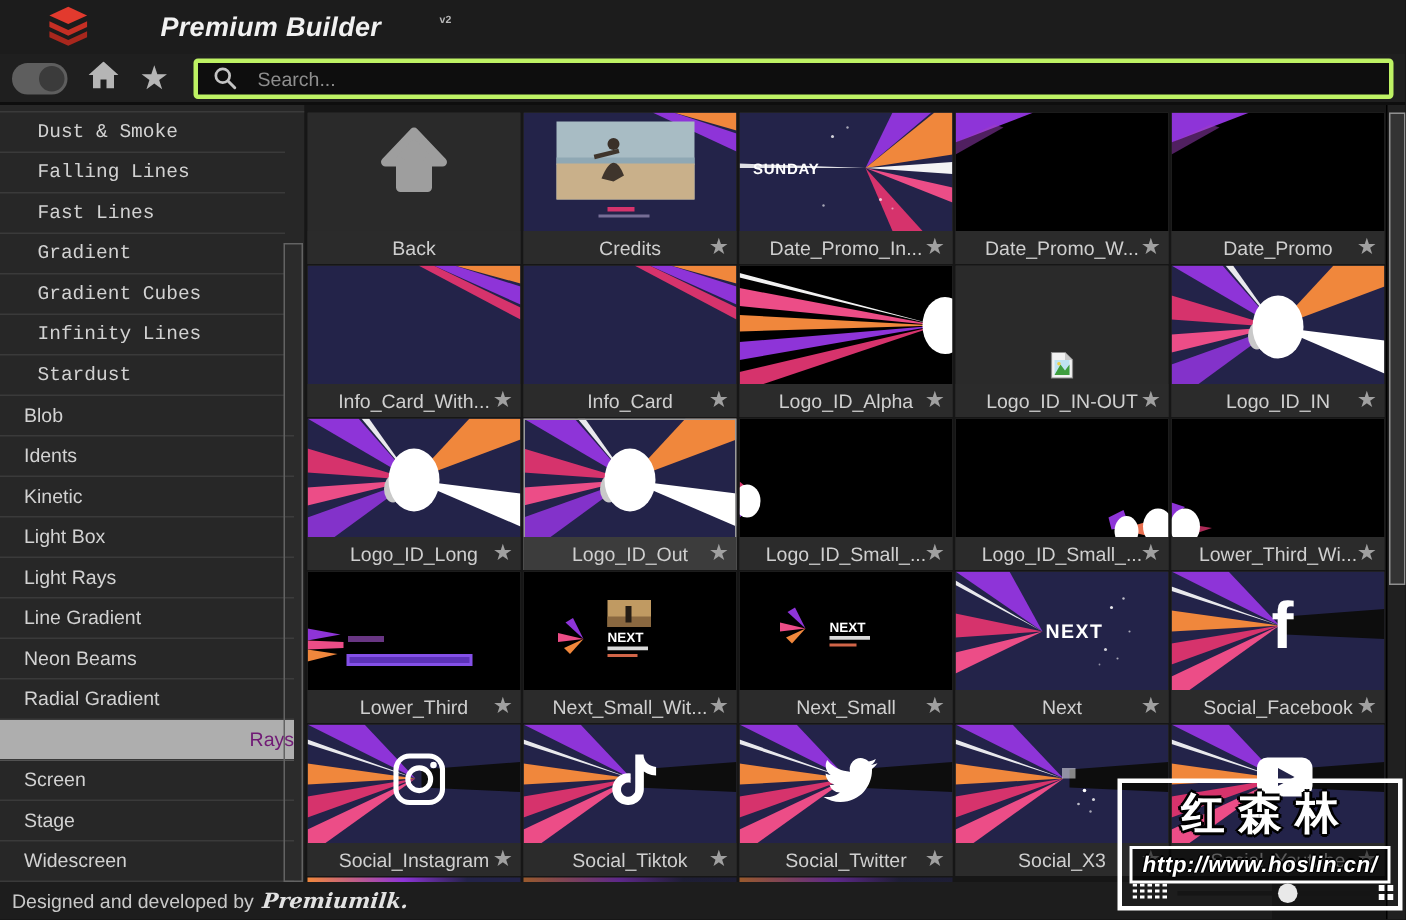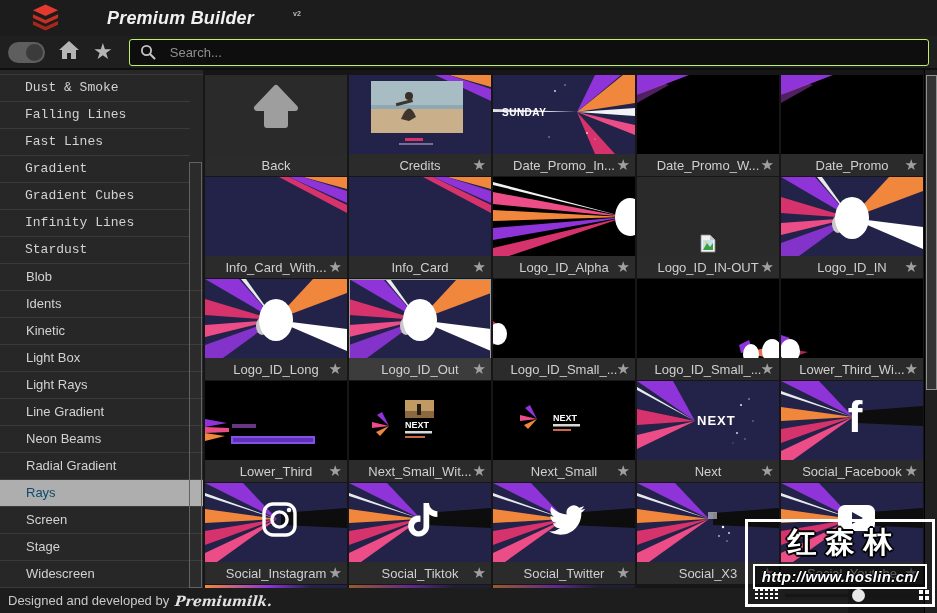--- a/index.html
+++ b/index.html
@@ -11,33 +11,33 @@
   .logo{margin-left:31px;display:flex;align-items:center;}
   .app-title{margin-left:11px;color:#f1f1f1;font-size:18px;font-weight:bold;font-style:italic;letter-spacing:.2px;}
   .app-version{color:#b9b9b9;font-size:7px;font-weight:bold;margin-left:3px;margin-bottom:10px;}
   
   .toolbar{position:absolute;left:0;top:36px;width:937px;height:34px;background:#1f1f1f;
            border-bottom:2px solid #0e0e0e;display:flex;align-items:center;box-sizing:border-box;}
   .toggle{margin-left:8px;width:37px;height:21px;border-radius:11px;background:#5e5e5e;position:relative;flex:none;}
   .toggle .knob{position:absolute;right:2px;top:2px;width:17px;height:17px;border-radius:50%;background:#3b3b3b;}
   .tb-btn{margin-left:14px;display:flex;align-items:center;justify-content:center;flex:none;}
   .tb-star{color:#b5b5b5;font-size:22px;line-height:20px;}
-  .search-box{margin-left:16px;flex:1;margin-right:8px;height:27px;background:#0e0e0e;border:1px solid #bef264;
+  .search-box{margin-left:16px;flex:1;margin-right:8px;height:27px;background:#0e0e0e;border:3px solid #bef264;
               border-radius:3px;display:flex;align-items:center;box-sizing:border-box;}
   .search-box svg{margin-left:10px;flex:none;}
   .search-box input{flex:1;background:transparent;border:none;outline:none;color:#ddd;font-size:13px;
                     margin-left:12px;font-family:"Liberation Sans",sans-serif;}
   .search-box input::placeholder{color:#8f8f8f;}
   
   .sidebar{position:absolute;left:0;top:70px;width:203px;height:518px;background:#272727;}
   .sb-list{margin-top:4px;border-top:1px solid #3a3a3a;}
   .sb-row{height:26px;line-height:26px;border-bottom:1px solid #3a3a3a;color:#d2d2d2;font-size:13px;
-          padding-left:26px;width:180px;box-sizing:content-box;cursor:default;white-space:nowrap;}
+          padding-left:16px;width:180px;box-sizing:content-box;cursor:default;white-space:nowrap;}
   .sb-row.indent{padding-left:25px;width:165px;font-family:Liberation Mono, monospace;}
-  .sb-row.selected{background:#aeaeae;color:#0c4a6e;}
+  .sb-row.selected{background:#aeaeae;color:#701a75;text-align:right;}
   .sb-scroll{position:absolute;left:189px;top:92px;width:11px;height:424px;border:1px solid #636363;background:rgba(255,255,255,0.02);}
   
   .bottombar{position:absolute;left:0;top:588px;width:848px;height:25px;background:#1d1d1d;z-index:5;
              display:flex;align-items:center;}
   .bottombar .txt{margin-left:8px;color:#c9c9c9;font-size:13px;}
   .bottombar .brand{margin-left:6px;color:#e2e2e2;font-size:14px;font-style:italic;font-weight:bold;
                     font-family:"DejaVu Serif",serif;transform:skewX(-6deg);}
   
   .main{position:absolute;left:203px;top:70px;width:721px;height:543px;background:#161616;overflow:hidden;}
   .grid{position:absolute;left:2px;top:5px;display:grid;grid-template-columns:repeat(5,142px);

